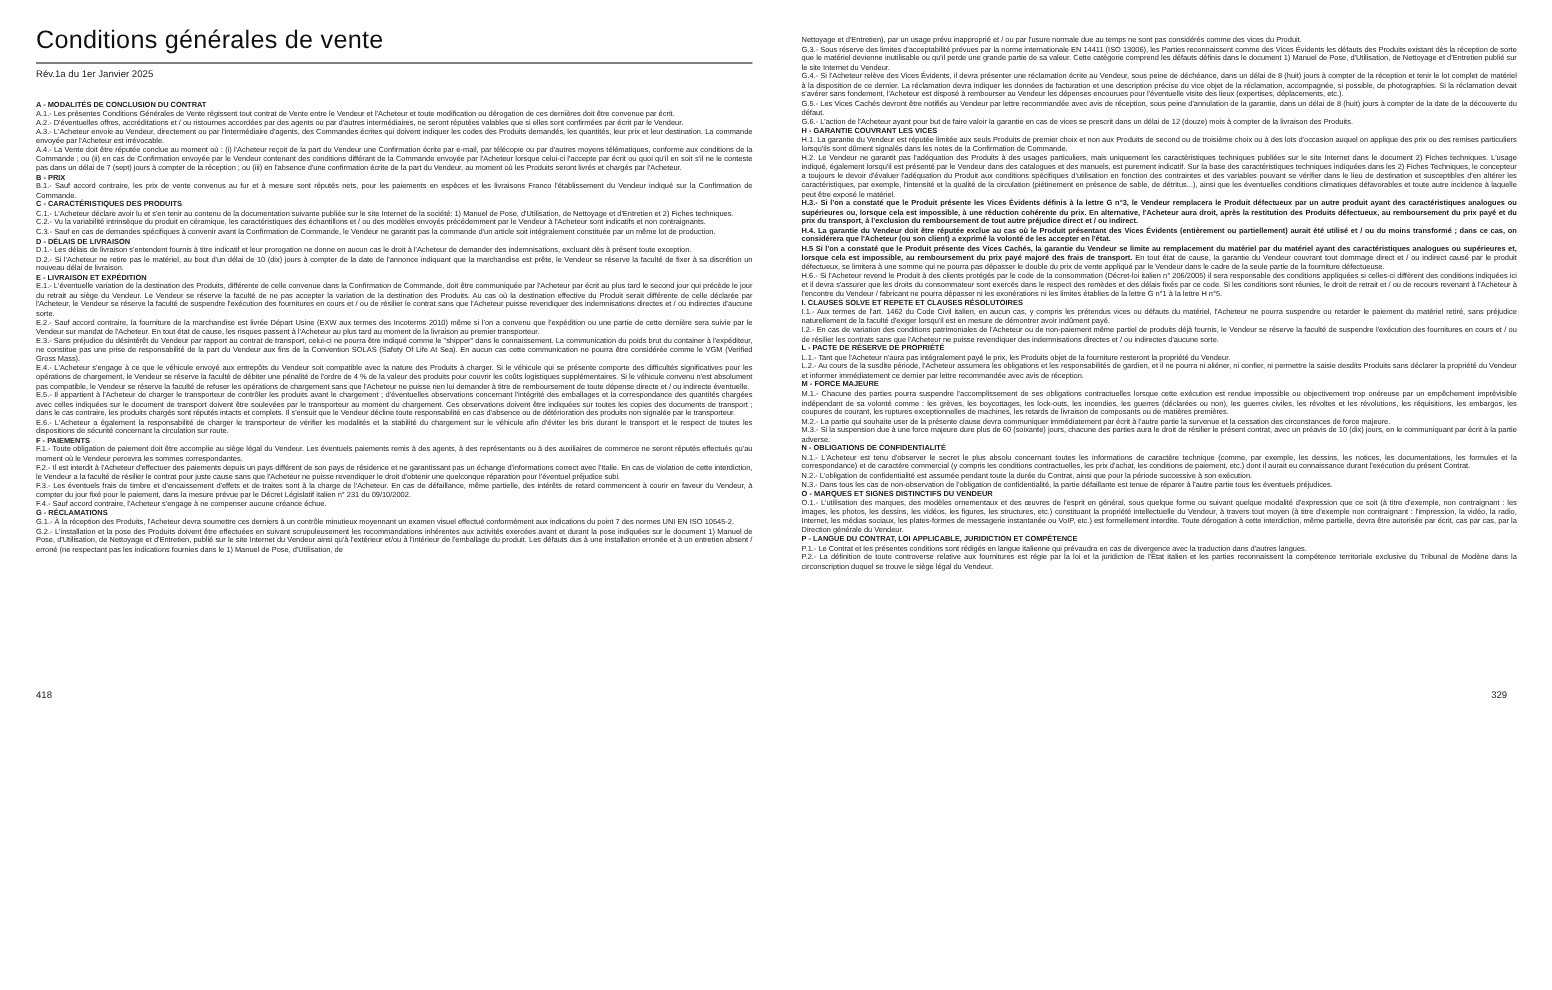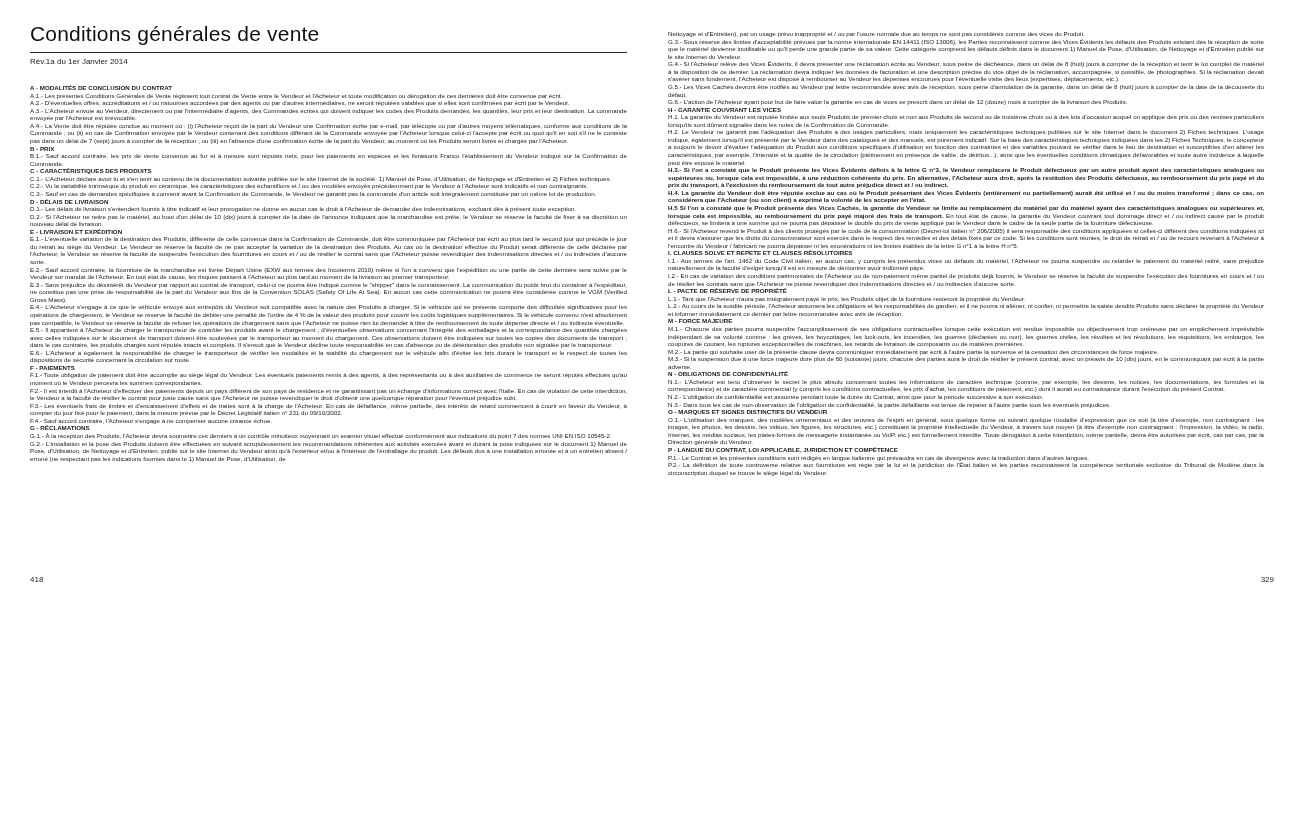--- a/index.html
+++ b/index.html
@@ -53,31 +53,31 @@
   }
   .para.b, .para .b { font-weight: 700; }
 
   .page-number {
     position: absolute;
     bottom: 28px;
     font-size: 8px;
     color: #222;
   }
   .page-number.left  { left: 30px; }
-  .page-number.right { right: 19px; }
+  .page-number.right { right: 37px; }
 </style>
 </head>
 <body>
 
 <div class="spread">
 
   <div class="page page-left">
     <div class="doc-title">Conditions générales de vente</div>
     <hr class="title-rule">
-    <div class="doc-subtitle">Rév.1a du 1er Janvier 2014</div>
+    <div class="doc-subtitle">Rév.1a du 1er Janvier 2025</div>
     <div class="content">
         <div class="sec-heading">A - MODALITÉS DE CONCLUSION DU CONTRAT</div>
         <p class="para">A.1.- Les présentes Conditions Générales de Vente régissent tout contrat de Vente entre le Vendeur et l'Acheteur et toute modification ou dérogation de ces dernières doit être convenue par écrit.</p>
         <p class="para">A.2.- D'éventuelles offres, accréditations et / ou ristournes accordées par des agents ou par d'autres intermédiaires, ne seront réputées valables que si elles sont confirmées par écrit par le Vendeur.</p>
         <p class="para">A.3.- L'Acheteur envoie au Vendeur, directement ou par l'intermédiaire d'agents, des Commandes écrites qui doivent indiquer les codes des Produits demandés, les quantités, leur prix et leur destination. La commande envoyée par l'Acheteur est irrévocable.</p>
         <p class="para">A.4.- La Vente doit être réputée conclue au moment où : (i) l'Acheteur reçoit de la part du Vendeur une Confirmation écrite par e-mail, par télécopie ou par d'autres moyens télématiques, conforme aux conditions de la Commande ; ou (ii) en cas de Confirmation envoyée par le Vendeur contenant des conditions différant de la Commande envoyée par l'Acheteur lorsque celui-ci l'accepte par écrit ou quoi qu'il en soit s'il ne le conteste pas dans un délai de 7 (sept) jours à compter de la réception ; ou (iii) en l'absence d'une confirmation écrite de la part du Vendeur, au moment où les Produits seront livrés et chargés par l'Acheteur.</p>
         <div class="sec-heading">B - PRIX</div>
         <p class="para">B.1.- Sauf accord contraire, les prix de vente convenus au fur et à mesure sont réputés nets, pour les paiements en espèces et les livraisons Franco l'établissement du Vendeur indiqué sur la Confirmation de Commande.</p>
         <div class="sec-heading">C - CARACTÉRISTIQUES DES PRODUITS</div>
         <p class="para">C.1.- L'Acheteur déclare avoir lu et s'en tenir au contenu de la documentation suivante publiée sur le site Internet de la société: 1) Manuel de Pose, d'Utilisation, de Nettoyage et d'Entretien et 2) Fiches techniques.</p>

